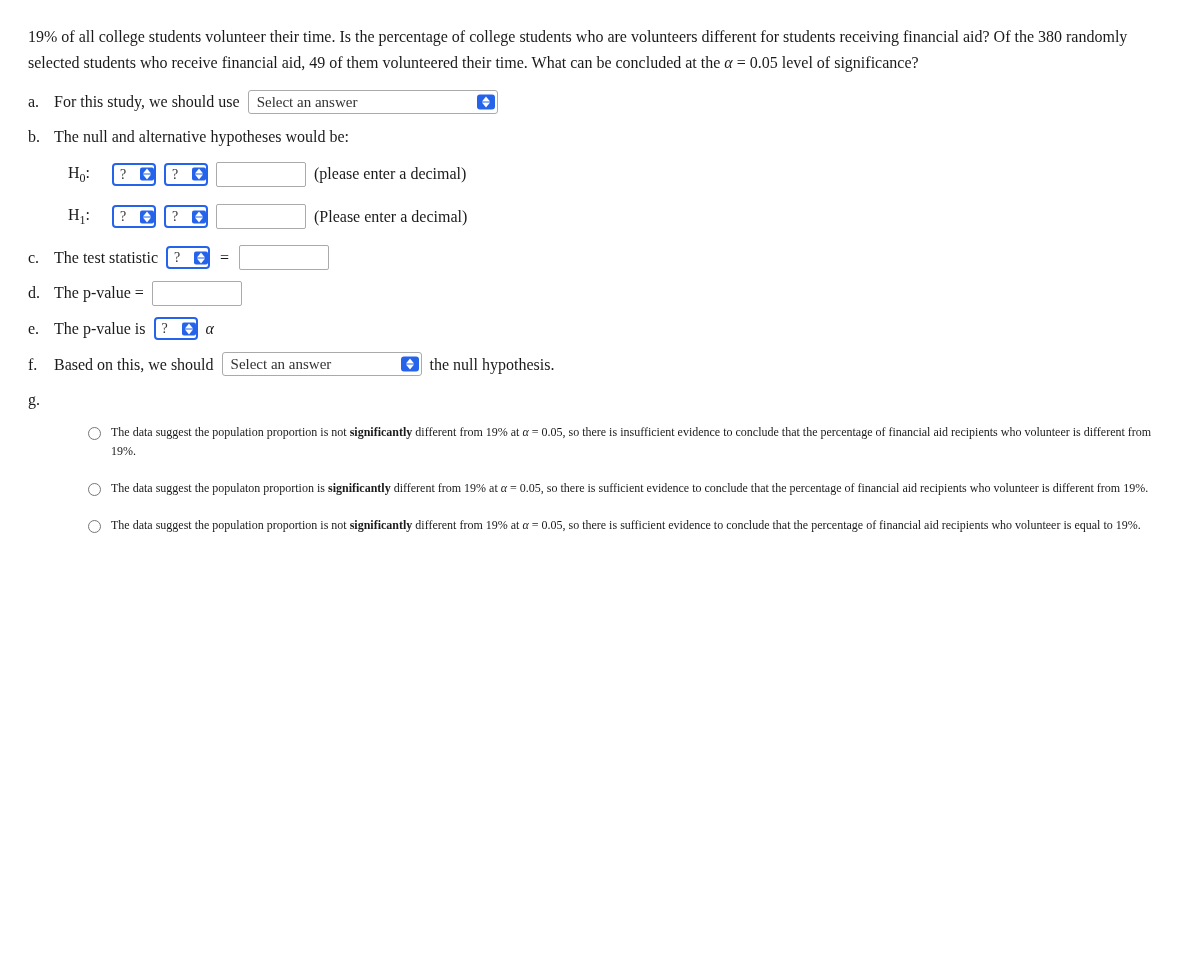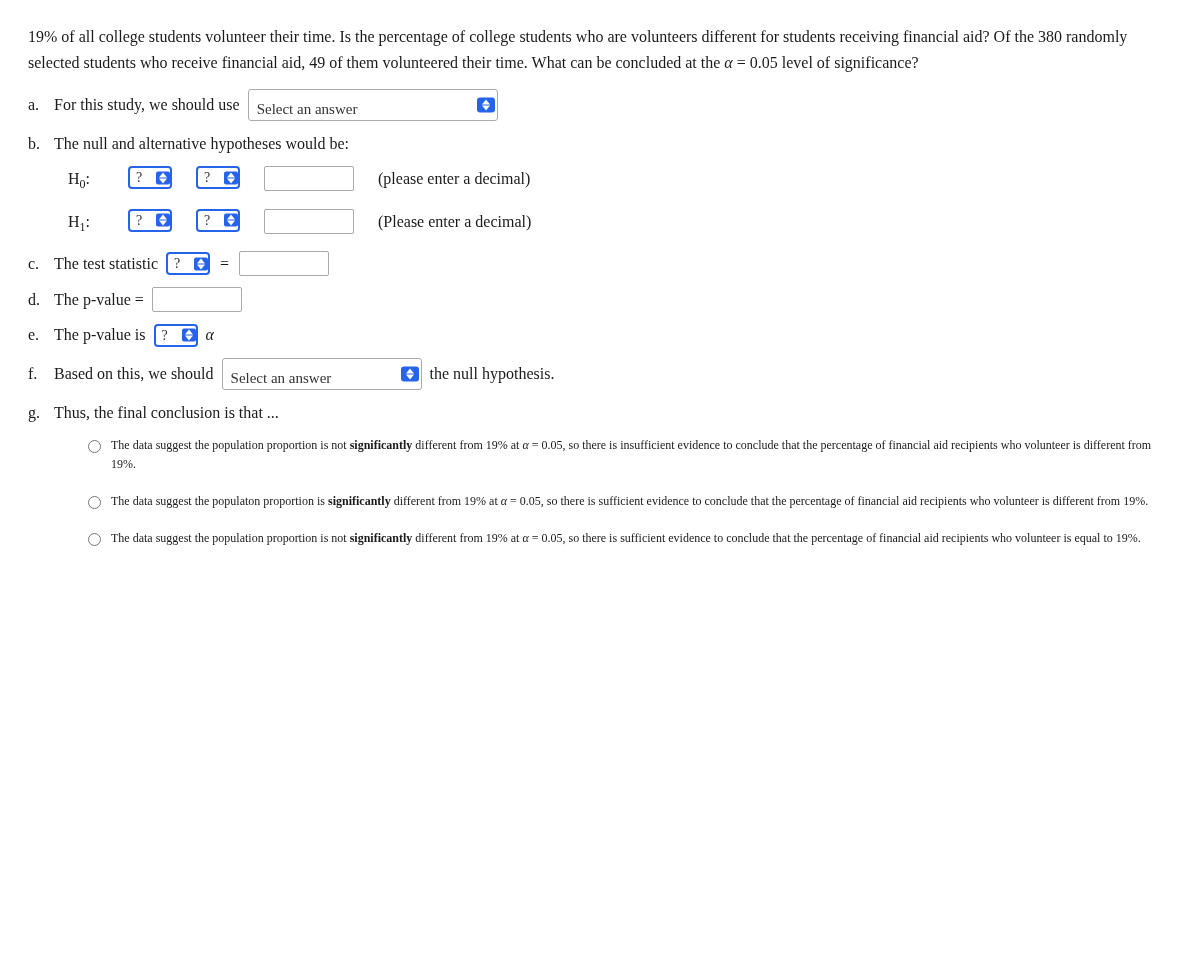--- a/index.html
+++ b/index.html
@@ -86,22 +86,22 @@
     .text-input-narrow {
       width: 90px;
     }
     
     .hypothesis-block {
       margin-left: 40px;
       margin-bottom: 14px;
     }
     .hypothesis-row {
       display: flex;
-      align-items: flex-start;
-      gap: 24px;
+      align-items: center;
+      gap: 8px;
       margin-bottom: 12px;
     }
     .hypothesis-label {
       min-width: 36px;
       font-size: 16px;
     }
     
     .radio-block {
       margin-left: 60px;
       margin-top: 8px;
@@ -126,21 +126,21 @@
     .wide-select-wrapper {
       position: relative;
       display: inline-flex;
       align-items: center;
     }
     .wide-select {
       appearance: none;
       -webkit-appearance: none;
       border: 1px solid #aaa;
       border-radius: 3px;
-      padding: 11px 30px 3px 8px;
+      padding: 3px 30px 3px 8px;
       font-size: 15px;
       font-family: Georgia, serif;
       background: #fff;
       cursor: pointer;
       color: #333;
       min-width: 200px;
     }
     .wide-arrows {
       position: absolute;
       right: 3px;
@@ -325,21 +325,20 @@
     <div class="wide-arrows">
       <span class="arrow-up"></span>
       <span class="arrow-down"></span>
     </div>
   </div>
   <span>the null hypothesis.</span>
 </div>
 
 <div class="part-row">
   <span class="part-letter">g.</span>
-  <span>Thus, the final conclusion is that ...</span>
 </div>
 
 <div class="radio-block">
 
   <div class="radio-option">
     <input type="radio" name="conclusion" value="option1" style="">
     <span class="radio-text">
       The data suggest the population proportion is not <strong>significantly</strong> different from 19% at <em>α</em> = 0.05, so
       there is insufficient evidence to conclude that the percentage of financial aid recipients who
       volunteer is different from 19%.

